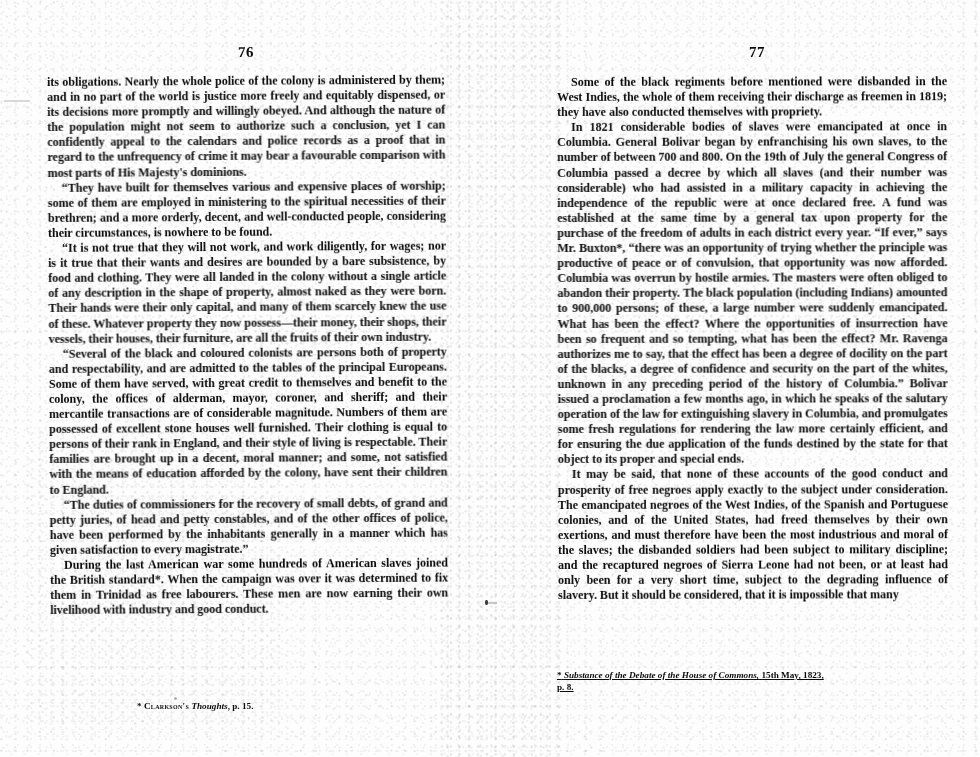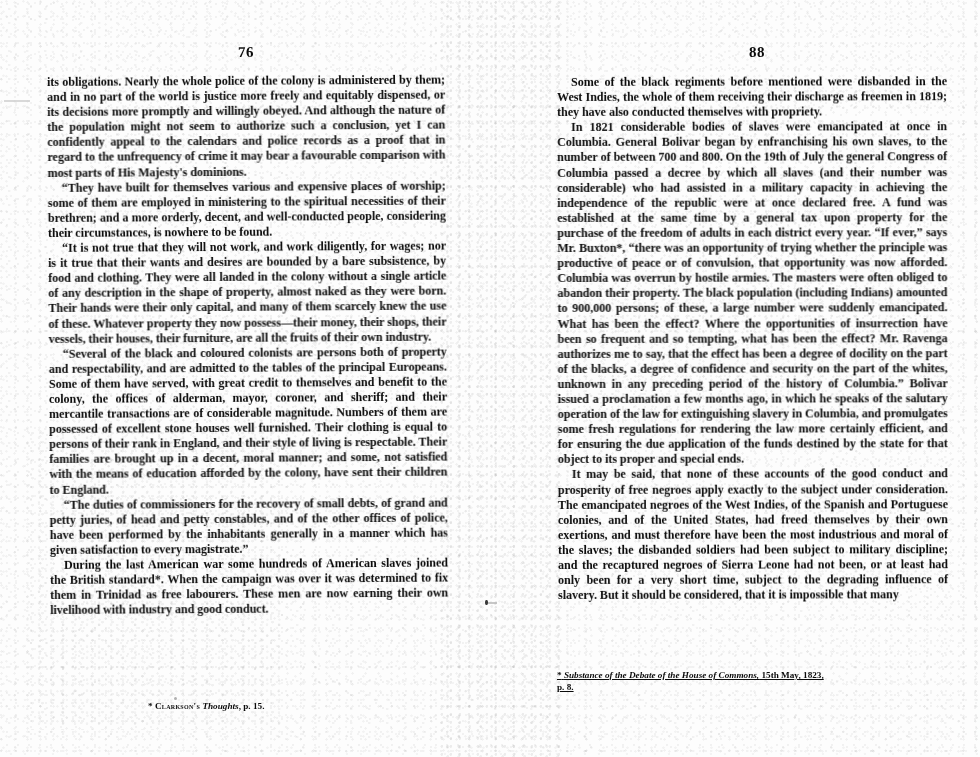--- a/index.html
+++ b/index.html
@@ -107,21 +107,21 @@
   .page-col.left  .folio     { transform: rotate(-0.35deg); }
 
   
   .footnote-block {
     position: absolute;
     font-size: 9.2px;
     line-height: 12px;
     font-weight: bold;
     filter: blur(.2px);
   }
-  .footnote-block.left  { left: 63px;  top: 700px; width: 398px; }
+  .footnote-block.left  { left: 52px;  top: 700px; width: 398px; }
   .footnote-block.right { left: 557px; top: 669px; width: 390px; text-decoration: underline; }
   .footnote-block.left .fn-line { padding-left: 85px; }
 
   .smallcaps {
     font-variant: small-caps;
     letter-spacing: .3px;
   }
   .italic { font-style: italic; }
 
   
@@ -184,21 +184,21 @@
       <p>“The duties of commissioners for the recovery of small debts, of grand and petty juries, of head and petty constables, and of the other offices of police, have been performed by the inhabitants generally in a manner which has given satisfaction to every magistrate.”</p>
       <p>During the last American war some hundreds of American slaves joined the British standard*. When the campaign was over it was determined to fix them in Trinidad as free labourers. These men are now earning their own livelihood with industry and good conduct.</p>
     </div>
   </div>
 
   <div class="footnote-block left">
     <div class="fn-line"><span>*</span> <span class="smallcaps">Clarkson's</span> <span class="italic">Thoughts</span><span>, p. 15.</span></div>
   </div>
 
   <div class="page-col right">
-    <div class="folio">88</div>
+    <div class="folio">77</div>
     <div class="body-text">
       <p>Some of the black regiments before mentioned were disbanded in the West Indies, the whole of them receiving their discharge as freemen in 1819; they have also conducted themselves with propriety.</p>
       <p>In 1821 considerable bodies of slaves were emancipated at once in Columbia. General Bolivar began by enfranchising his own slaves, to the number of between 700 and 800. On the 19th of July the general Congress of Columbia passed a decree by which all slaves (and their number was considerable) who had assisted in a military capacity in achieving the independence of the republic were at once declared free. A fund was established at the same time by a general tax upon property for the purchase of the freedom of adults in each district every year. “If ever,” says Mr. Buxton*, “there was an opportunity of trying whether the principle was productive of peace or of convulsion, that opportunity was now afforded. Columbia was overrun by hostile armies. The masters were often obliged to abandon their property. The black population (including Indians) amounted to 900,000 persons; of these, a large number were suddenly emancipated. What has been the effect? Where the opportunities of insurrection have been so frequent and so tempting, what has been the effect? Mr. Ravenga authorizes me to say, that the effect has been a degree of docility on the part of the blacks, a degree of confidence and security on the part of the whites, unknown in any preceding period of the history of Columbia.” Bolivar issued a proclamation a few months ago, in which he speaks of the salutary operation of the law for extinguishing slavery in Columbia, and promulgates some fresh regulations for rendering the law more certainly efficient, and for ensuring the due application of the funds destined by the state for that object to its proper and special ends.</p>
       <p>It may be said, that none of these accounts of the good conduct and prosperity of free negroes apply exactly to the subject under consideration. The emancipated negroes of the West Indies, of the Spanish and Portuguese colonies, and of the United States, had freed themselves by their own exertions, and must therefore have been the most industrious and moral of the slaves; the disbanded soldiers had been subject to military discipline; and the recaptured negroes of Sierra Leone had not been, or at least had only been for a very short time, subject to the degrading influence of slavery. But it should be considered, that it is impossible that many</p>
     </div>
   </div>
 
   <div class="footnote-block right">
     <div class="fn-line"><span>*</span> <span class="italic">Substance of the Debate of the House of Commons,</span><span> 15th May, 1823,</span></div>
     <div>p. 8.</div>

